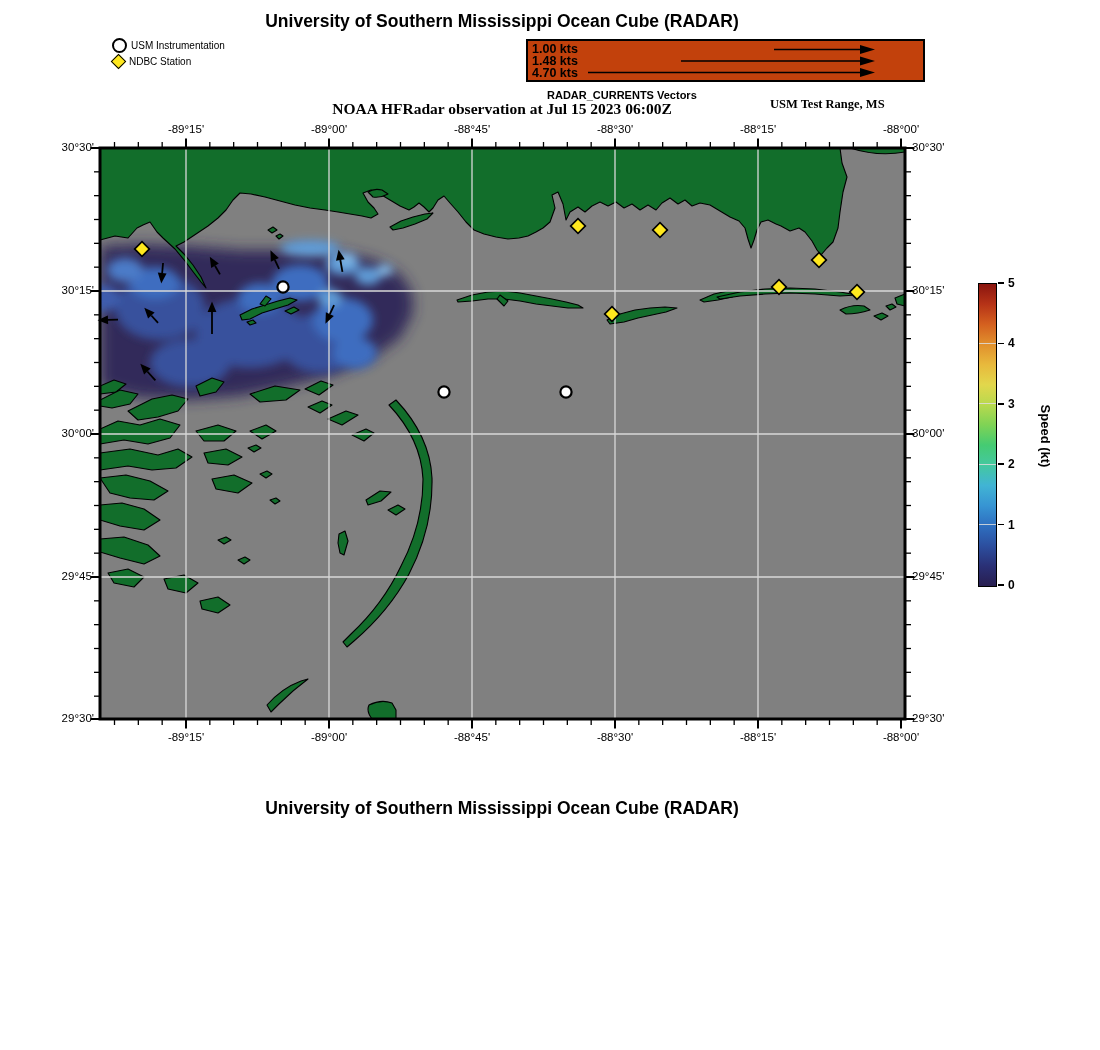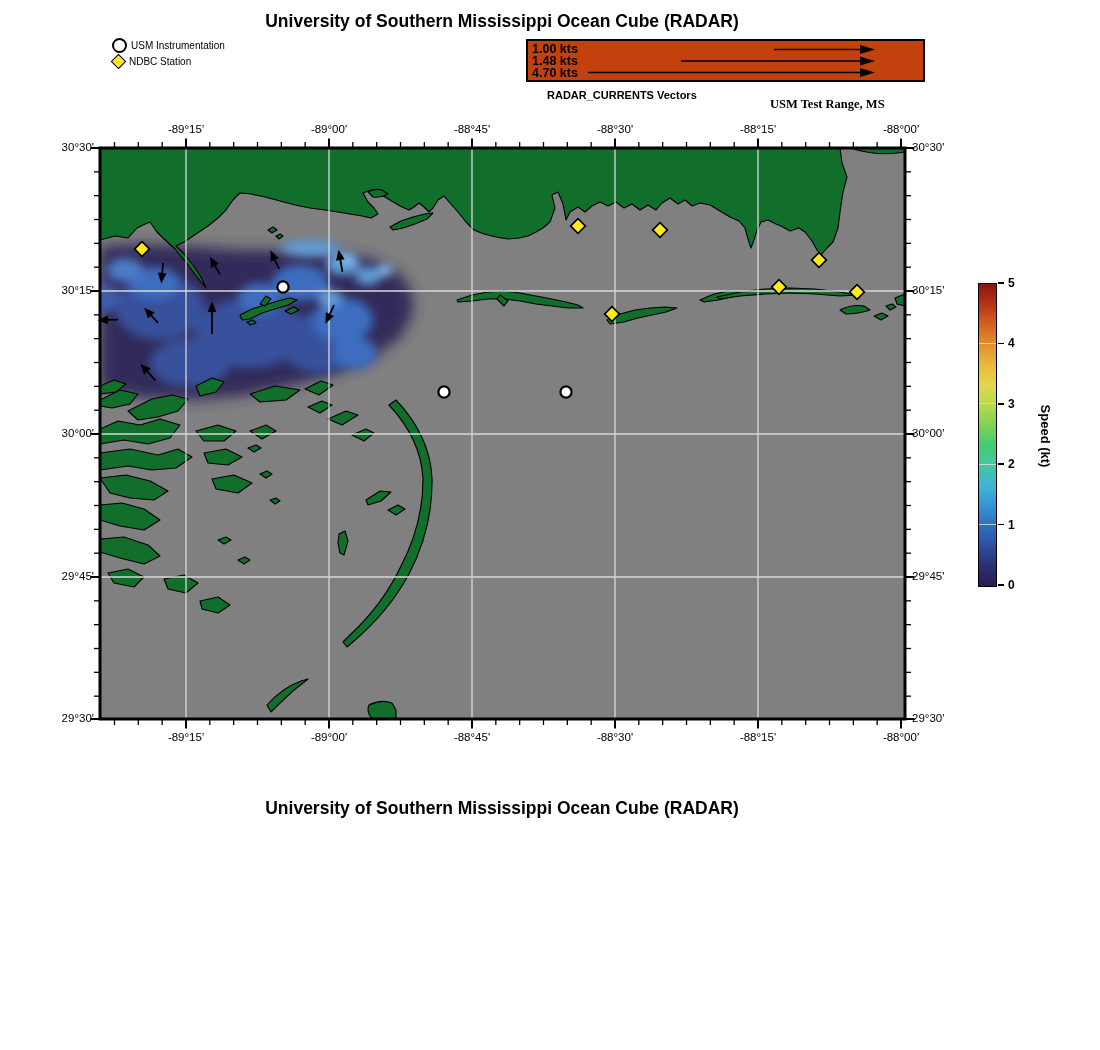--- a/index.html
+++ b/index.html
@@ -61,20 +61,21 @@
         <line x1="246" y1="8.5" x2="334" y2="8.5" stroke="#000" stroke-width="1.5"></line>
         <polygon points="347,8.5 332,3.9000000000000004 332,13.1" fill="#000"></polygon>
         <line x1="153" y1="20" x2="334" y2="20" stroke="#000" stroke-width="1.5"></line>
         <polygon points="347,20 332,15.4 332,24.6" fill="#000"></polygon>
         <line x1="60" y1="31.5" x2="334" y2="31.5" stroke="#000" stroke-width="1.5"></line>
         <polygon points="347,31.5 332,26.9 332,36.1" fill="#000"></polygon>
       </svg>
   </div>
   <div id="vecscale-caption" class="abs sans-b">RADAR_CURRENTS Vectors</div>
 
+  <div id="subtitle" class="abs serif-b">NOAA HFRadar observation at Jul 15 2023 06:00Z</div>
   <div id="range-label" class="abs serif-b">USM Test Range, MS</div>
 
   <div id="map-wrap" class="abs">
     <svg id="map-svg" width="805" height="571" viewBox="0 0 805 571">
       <defs>
         <clipPath id="mapclip">
             <rect x="0" y="0" width="805" height="571"></rect>
           </clipPath>
         <filter id="blurA" x="-40%" y="-40%" width="180%" height="180%">
             <feGaussianBlur stdDeviation="7"></feGaussianBlur>

